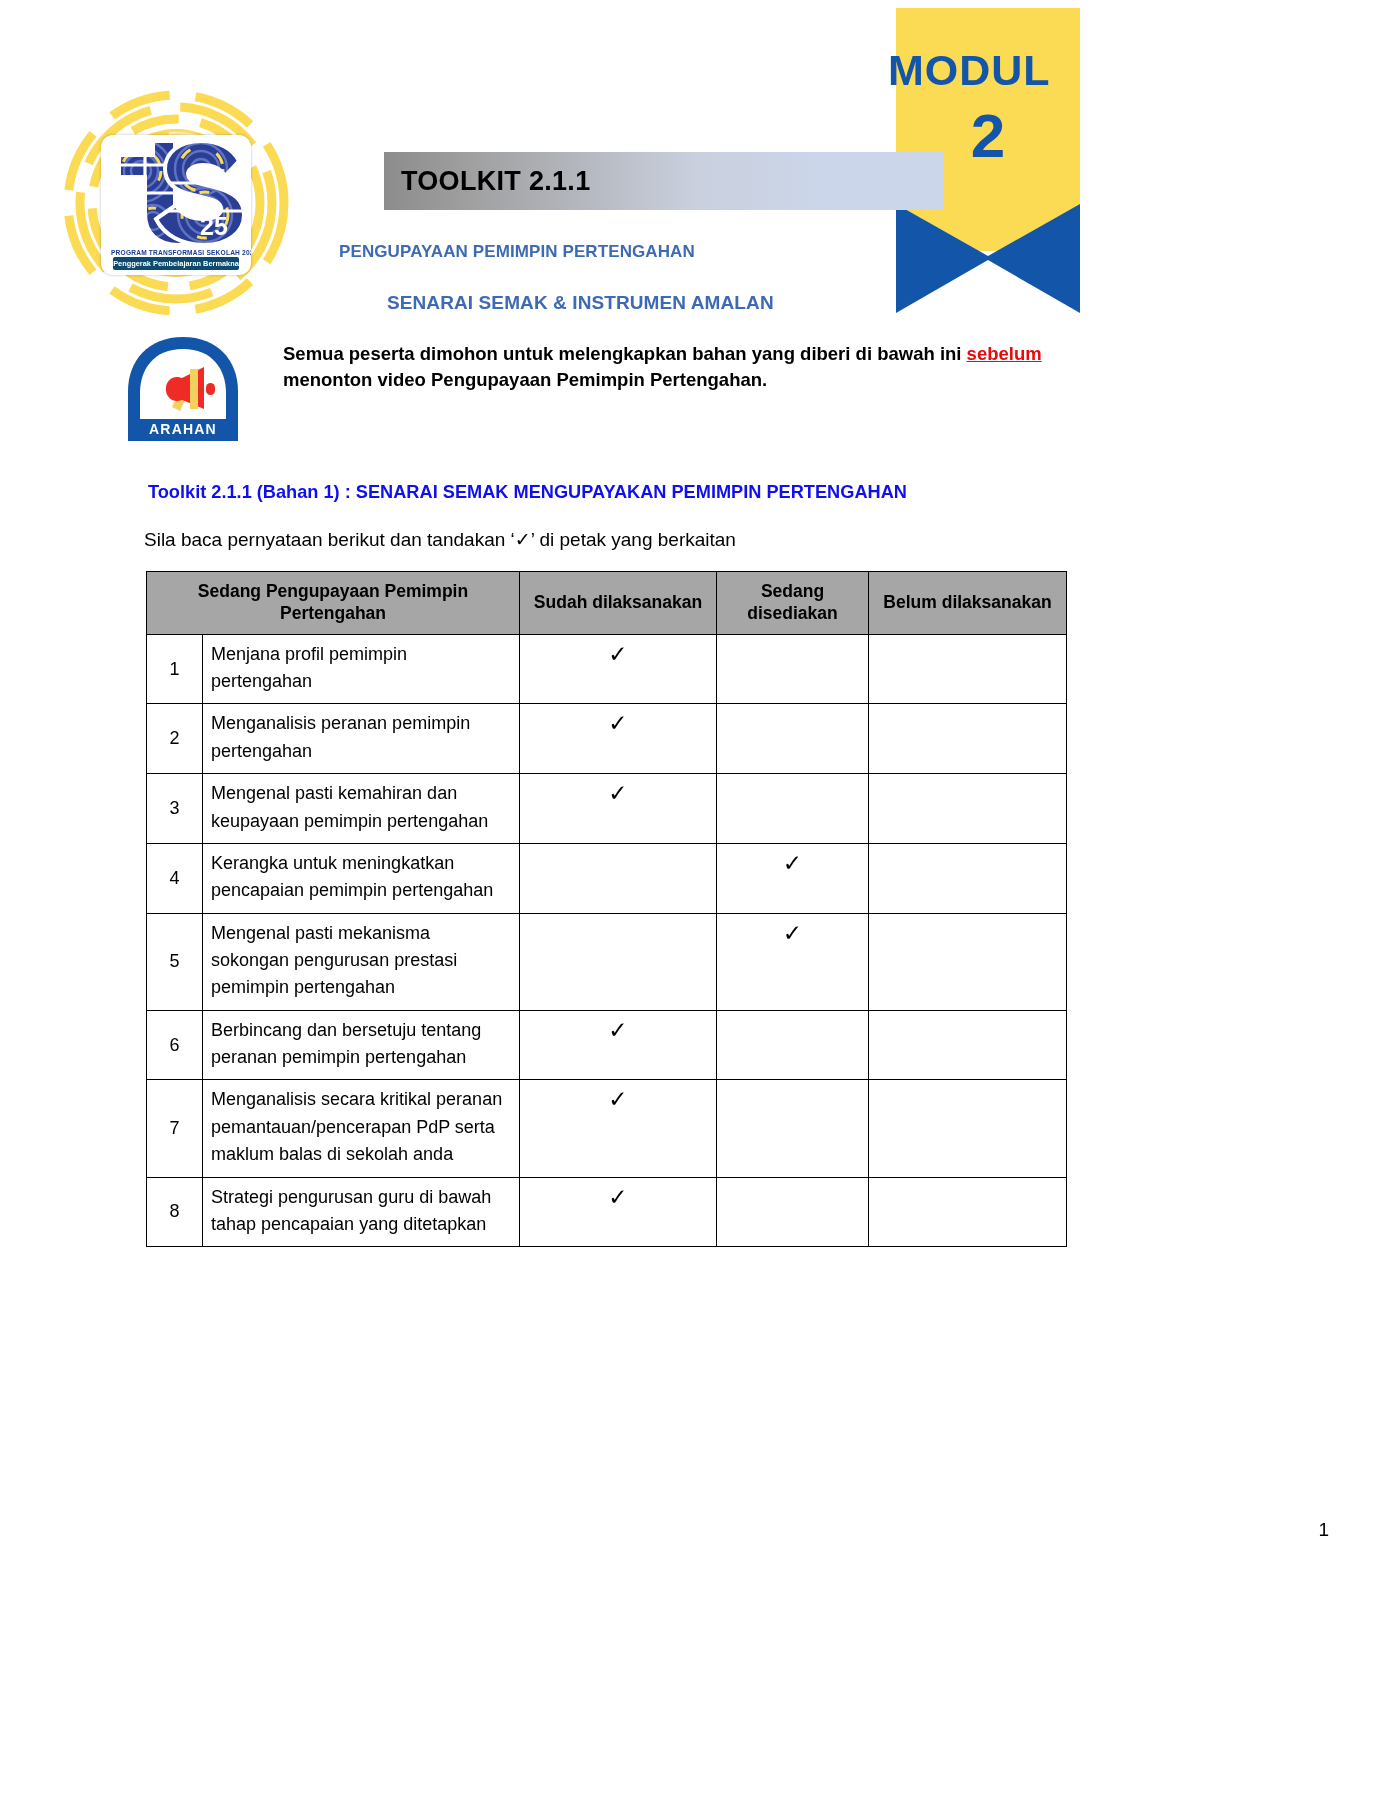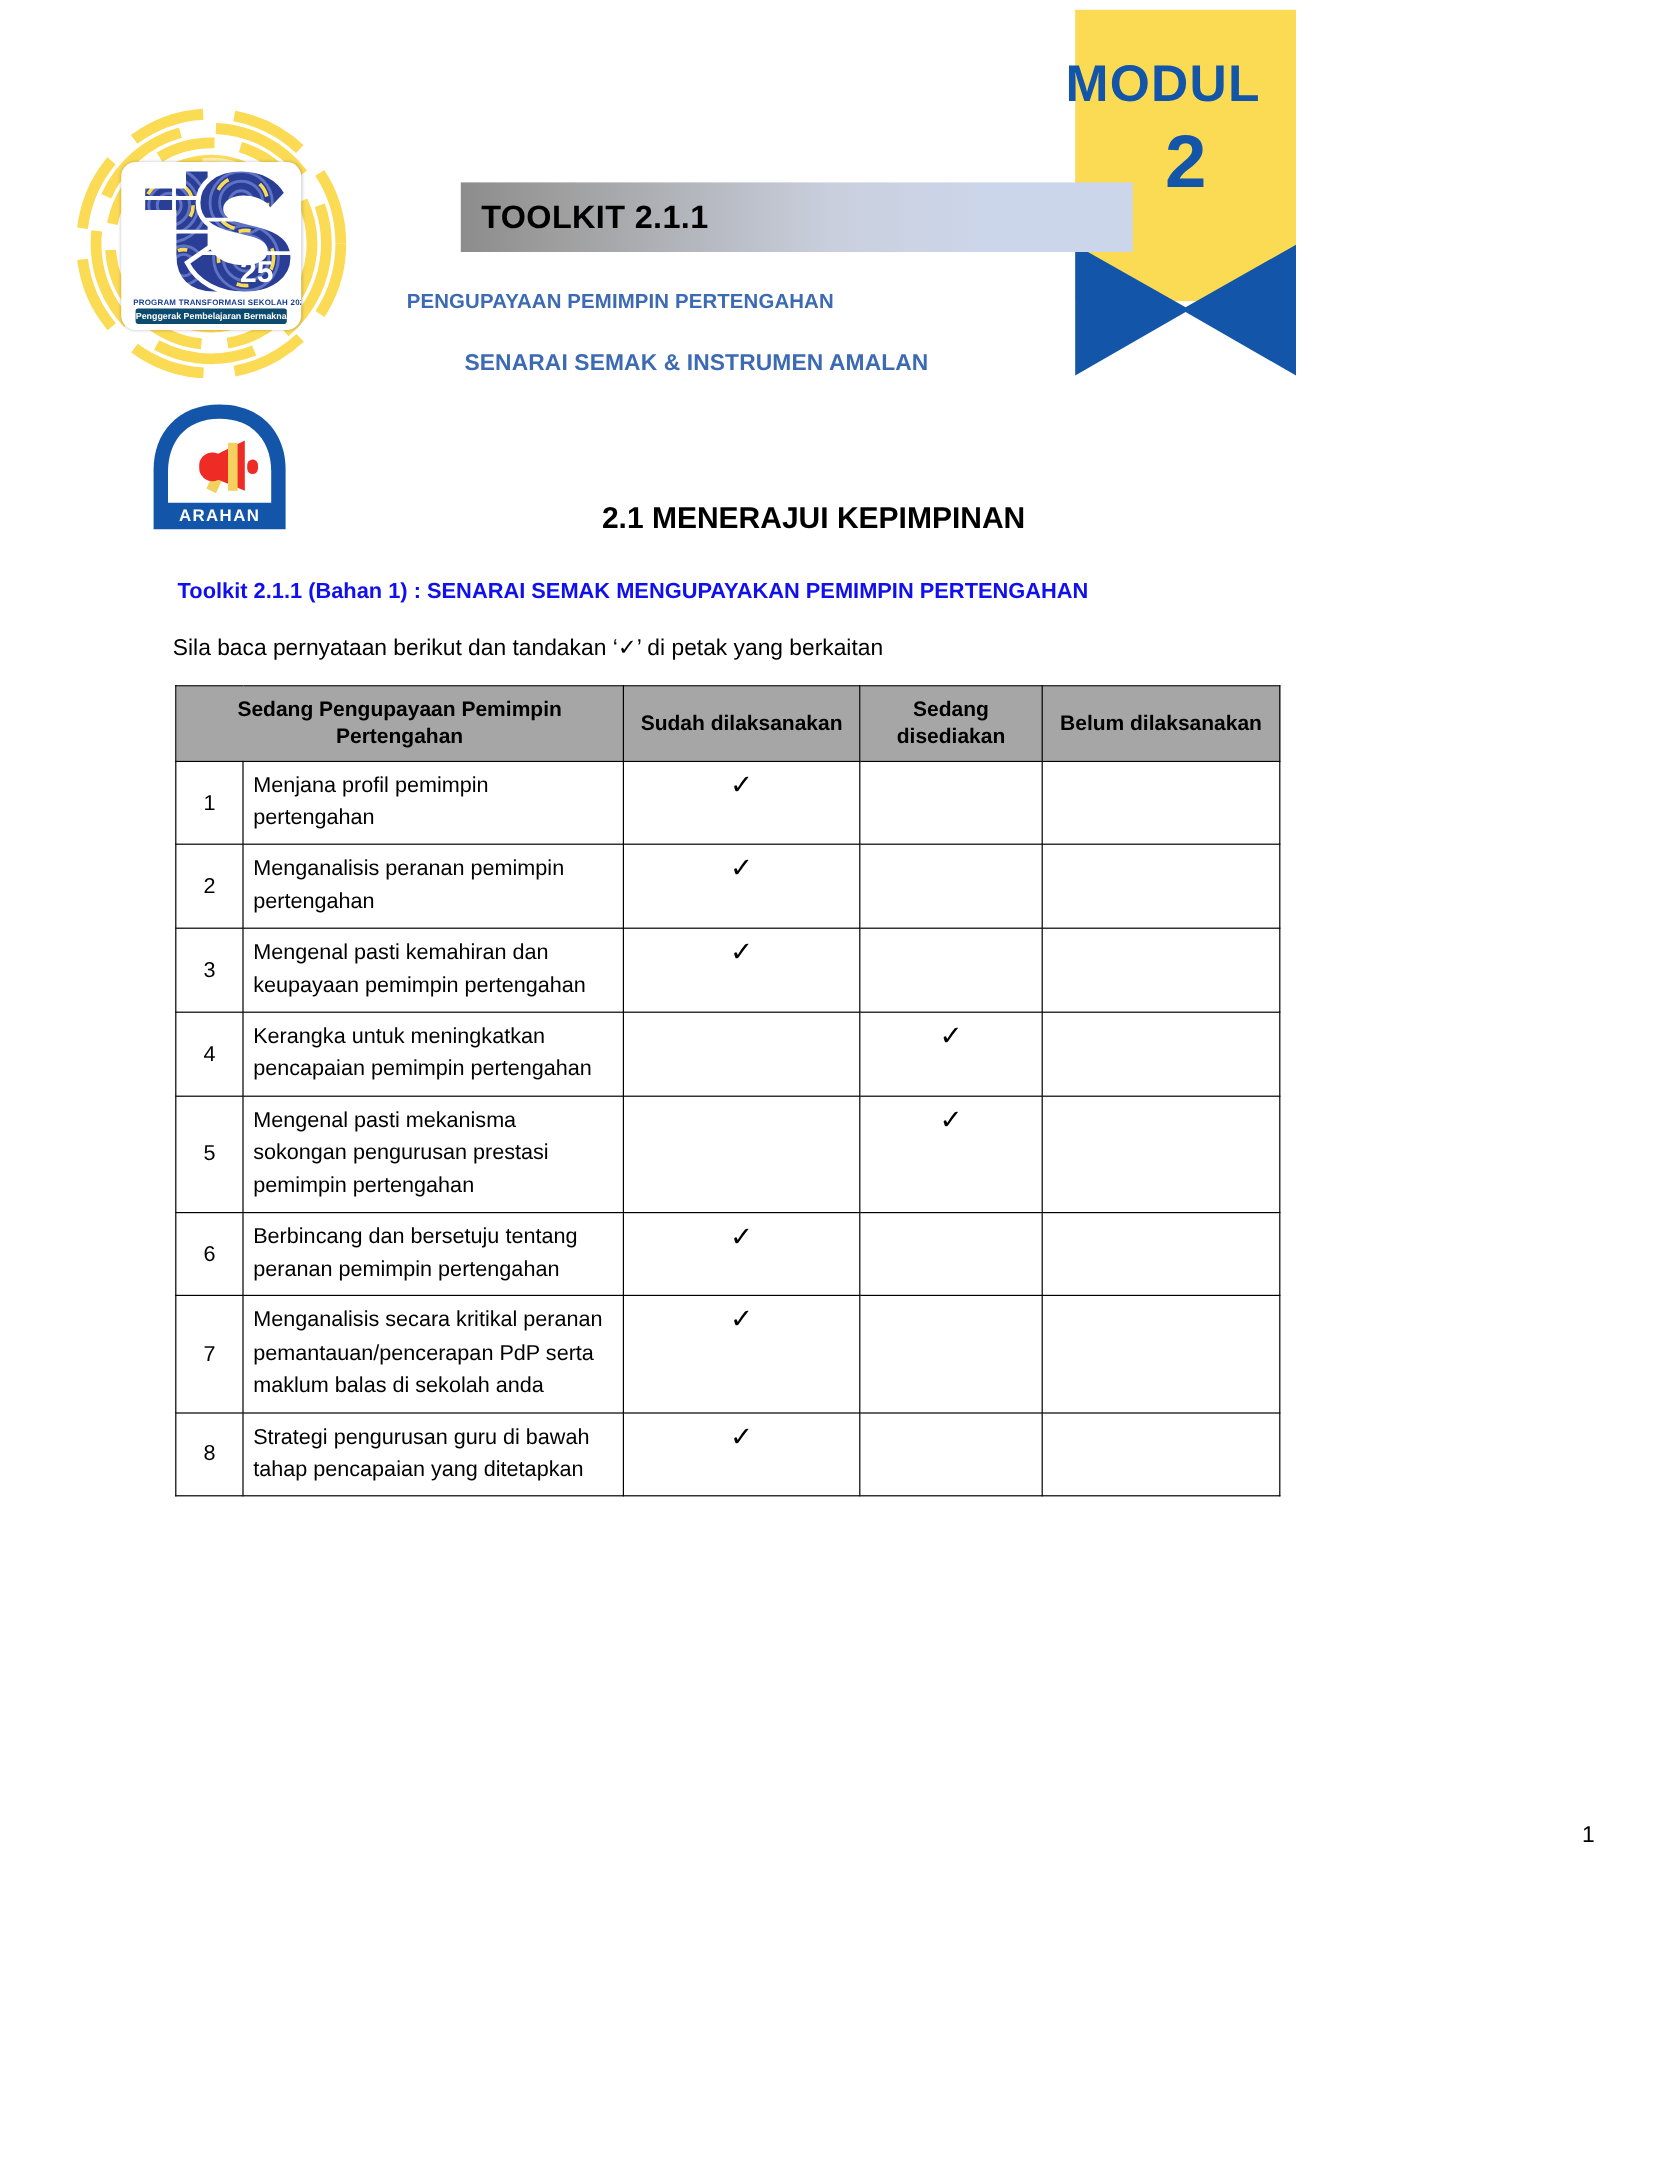--- a/index.html
+++ b/index.html
@@ -219,22 +219,22 @@
     <div class="modul-num">2</div>
   </div>
 
   <div class="title-banner">
     <span>TOOLKIT 2.1.1</span>
   </div>
 
   <div class="sub1">PENGUPAYAAN PEMIMPIN PERTENGAHAN</div>
   <div class="sub2">SENARAI SEMAK &amp; INSTRUMEN AMALAN</div>
 
-
-  <div class="section-head">2.1 MENERAJUI KEPIMPINAN</div>
+  <div class="instruction"><span>Semua peserta dimohon untuk melengkapkan bahan yang diberi di bawah ini </span><span class="red-u">sebelum</span><span> menonton video Pengupayaan Pemimpin Pertengahan.</span></div>
+
   <div class="toolkit-line">Toolkit 2.1.1 (Bahan 1) : SENARAI SEMAK MENGUPAYAKAN PEMIMPIN PERTENGAHAN</div>
   <div class="lead-line">Sila baca pernyataan berikut dan tandakan ‘✓’ di petak yang berkaitan</div>
 
   <div class="tbl-wrap">
     <table>
       <colgroup>
         <col class="c-no">
           <col class="c-desc">
           <col class="c-a">
           <col class="c-b">

